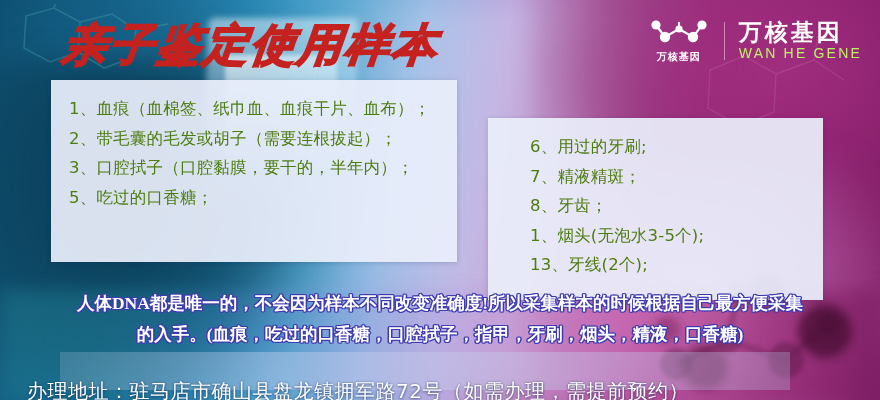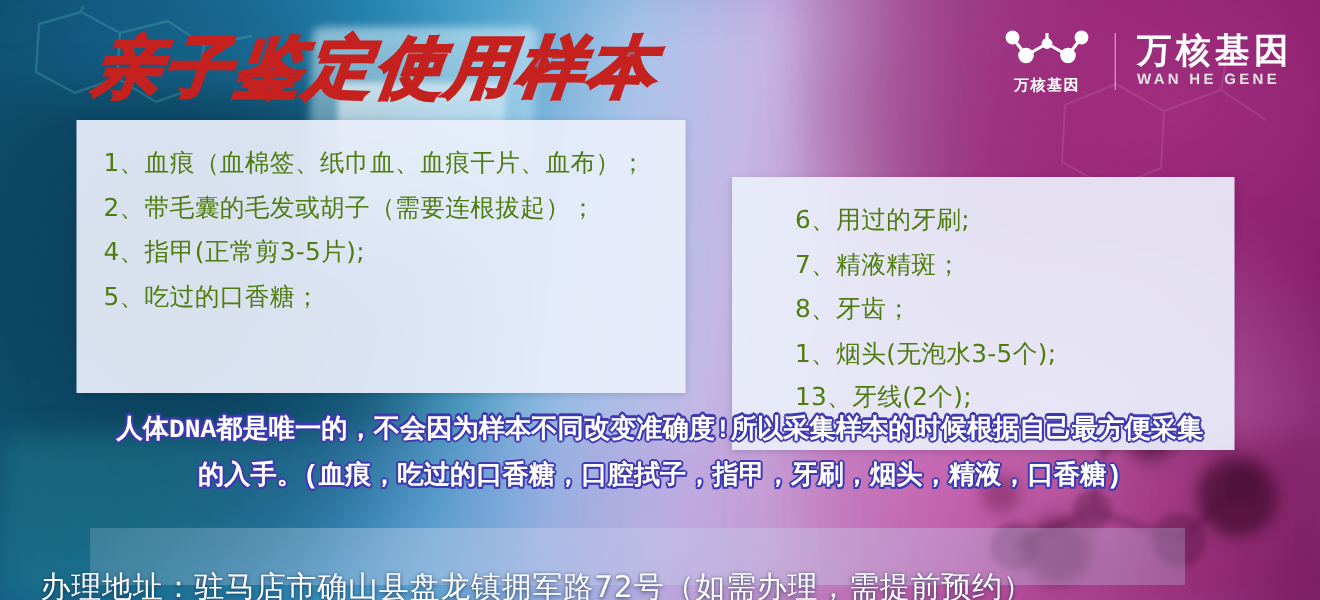--- a/index.html
+++ b/index.html
@@ -114,21 +114,21 @@
   }
   .logo-divider{
     width:1px;height:38px;background:rgba(255,255,255,.45);
   }
   .logo-text{display:flex;flex-direction:column;align-items:flex-start;}
   .logo-cn{
     color:#ffffff;font-size:23px;font-weight:700;letter-spacing:3px;line-height:1.12;
     font-family:"DejaVu Sans","Liberation Sans",sans-serif;
   }
   .logo-en{
-    color:#e5e5e5;font-size:10px;font-weight:700;letter-spacing:2.2px;line-height:1.2;
+    color:#bef264;font-size:14px;font-weight:400;letter-spacing:2.2px;line-height:1.2;
     font-family:"Liberation Sans",sans-serif;
   }
 
   
   .panel{
     position:absolute;top:80px;
     background:rgba(233,238,251,.93);
     box-shadow:0 1px 5px rgba(10,30,60,.18);
   }
   #panel-left{left:51px;width:406px;height:182px;}
@@ -142,23 +142,23 @@
     color:#4d7c0f;
     font-size:16.5px;
     line-height:29.5px;
     letter-spacing:.2px;
     font-family:"DejaVu Sans","Liberation Sans",sans-serif;
     white-space:nowrap;
   }
 
   
   .note{
-    position:absolute;left:0;top:272px;width:880px;
+    position:absolute;left:0;top:288px;width:880px;
     text-align:center;
-    font-family:Liberation Mono, monospace;
+    font-family:Liberation Serif, serif;
     font-weight:700;
     font-size:17.5px;
     line-height:31px;
     color:#ffffff;
     text-shadow:
       -1.4px 0 #3f3ab0, 1.4px 0 #3f3ab0, 0 -1.4px #3f3ab0, 0 1.4px #3f3ab0,
       -1px -1px #3f3ab0, 1px -1px #3f3ab0, -1px 1px #3f3ab0, 1px 1px #3f3ab0;
     padding:0 42px;
     box-sizing:border-box;
   }
@@ -256,21 +256,21 @@
     <div class="logo-text">
       <div class="logo-cn">万核基因</div>
       <div class="logo-en">WAN HE GENE</div>
     </div>
   </div>
 
   <div class="panel" id="panel-left">
     <ul>
       <li>1、血痕（血棉签、纸巾血、血痕干片、血布）；</li>
       <li>2、带毛囊的毛发或胡子（需要连根拔起）；</li>
-      <li>4、指甲(正常剪3-5片);</li>
+      <li>3、口腔拭子（口腔黏膜，要干的，半年内）；</li>
       <li>5、吃过的口香糖；</li>
     </ul>
   </div>
 
   <div class="panel" id="panel-right">
     <ul>
       <li>6、用过的牙刷;</li>
       <li>7、精液精斑；</li>
       <li>8、牙齿；</li>
       <li>1、烟头(无泡水3-5个);</li>

